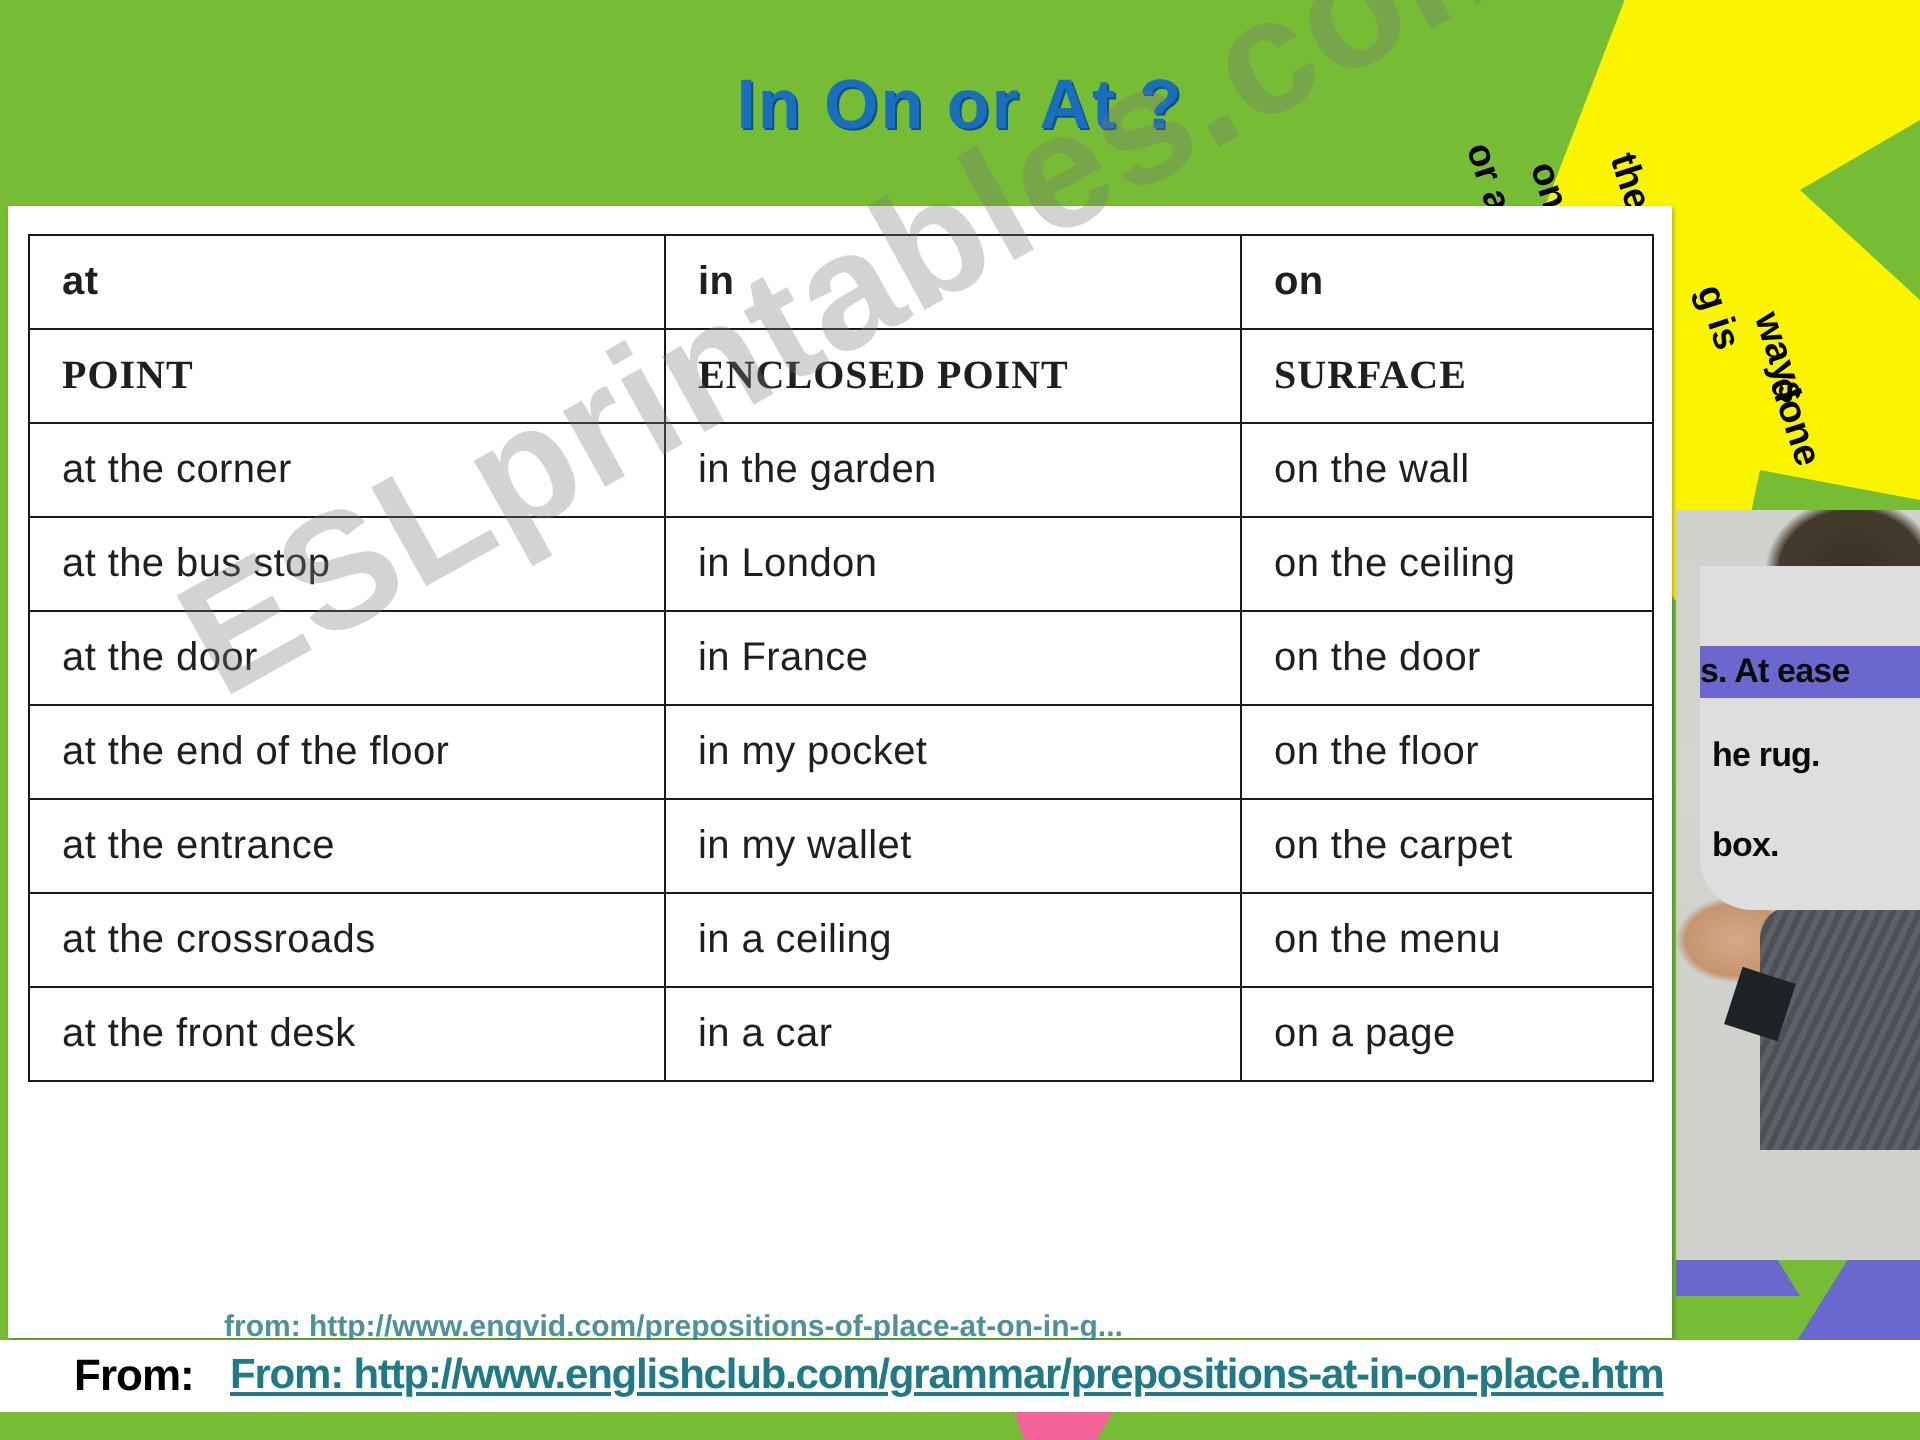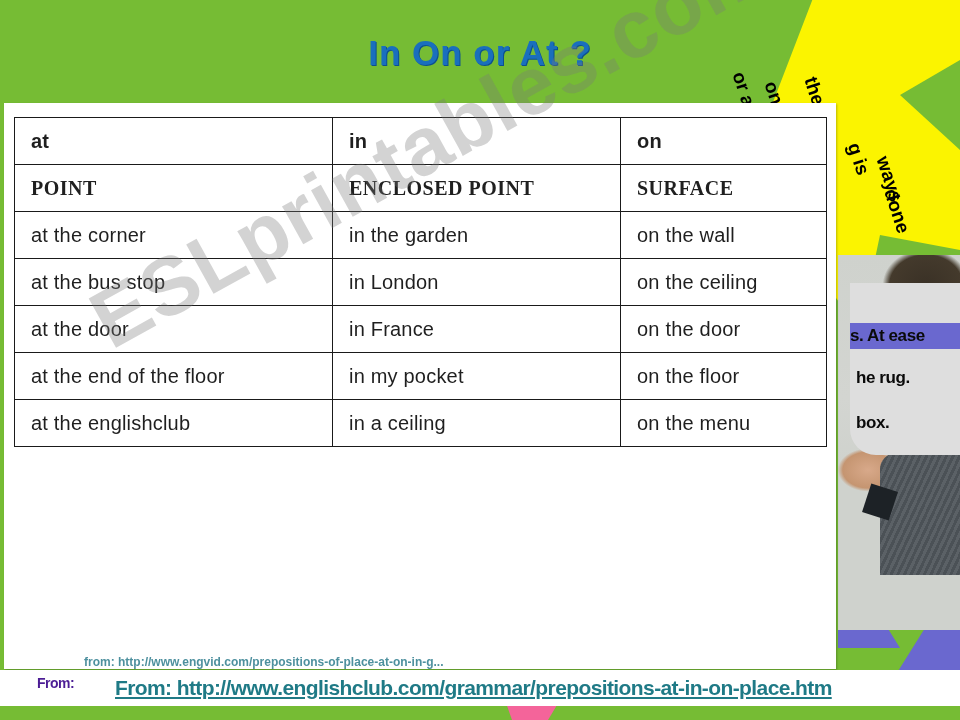--- a/index.html
+++ b/index.html
@@ -139,24 +139,24 @@
     font-weight: bold;
   }
   table.prep tr.cat td { letter-spacing: 0.5px; font-family: Liberation Serif, serif; }
   table.prep col.c1 { width: 318px; }
   table.prep col.c2 { width: 288px; }
   table.prep col.c3 { width: 206px; }
 
   
   .src-behind {
     position: absolute;
-    left: 84px;
+    left: 112px;
     top: 655px;
     font-family: "Liberation Sans", sans-serif;
-    font-size: 12px;
+    font-size: 15px;
     font-weight: bold;
     color: #2f7d8e;
     white-space: nowrap;
     opacity: 0.85;
   }
 
   
   .footer-bar {
     position: absolute;
     left: 0;
@@ -164,22 +164,22 @@
     width: 960px;
     height: 36px;
     background: #ffffff;
   }
   .footer-from {
     position: absolute;
     left: 37px;
     top: 675px;
     font-family: "Liberation Sans", sans-serif;
     font-weight: bold;
-    font-size: 14px;
-    color: #4c1d95;
+    font-size: 22px;
+    color: #000000;
     letter-spacing: -0.5px;
   }
   .footer-link {
     position: absolute;
     left: 115px;
     top: 676px;
     font-family: "Liberation Sans", sans-serif;
     font-weight: bold;
     font-size: 21px;
     color: #1f7a86;
@@ -276,23 +276,33 @@
           <td>at the door</td>
           <td>in France</td>
           <td>on the door</td>
         </tr>
         <tr>
           <td>at the end of the floor</td>
           <td>in my pocket</td>
           <td>on the floor</td>
         </tr>
         <tr>
-          <td>at the englishclub</td>
+          <td>at the entrance</td>
+          <td>in my wallet</td>
+          <td>on the carpet</td>
+        </tr>
+        <tr>
+          <td>at the crossroads</td>
           <td>in a ceiling</td>
           <td>on the menu</td>
+        </tr>
+        <tr>
+          <td>at the front desk</td>
+          <td>in a car</td>
+          <td>on a page</td>
         </tr>
       </tbody>
     </table>
   </div>
 
   <div class="src-behind">from: http://www.engvid.com/prepositions-of-place-at-on-in-g...</div>
 
   <div class="footer-bar"></div>
   <div class="footer-from">From:</div>
   <a class="footer-link" href="#">From: http://www.englishclub.com/grammar/prepositions-at-in-on-place.htm</a>

